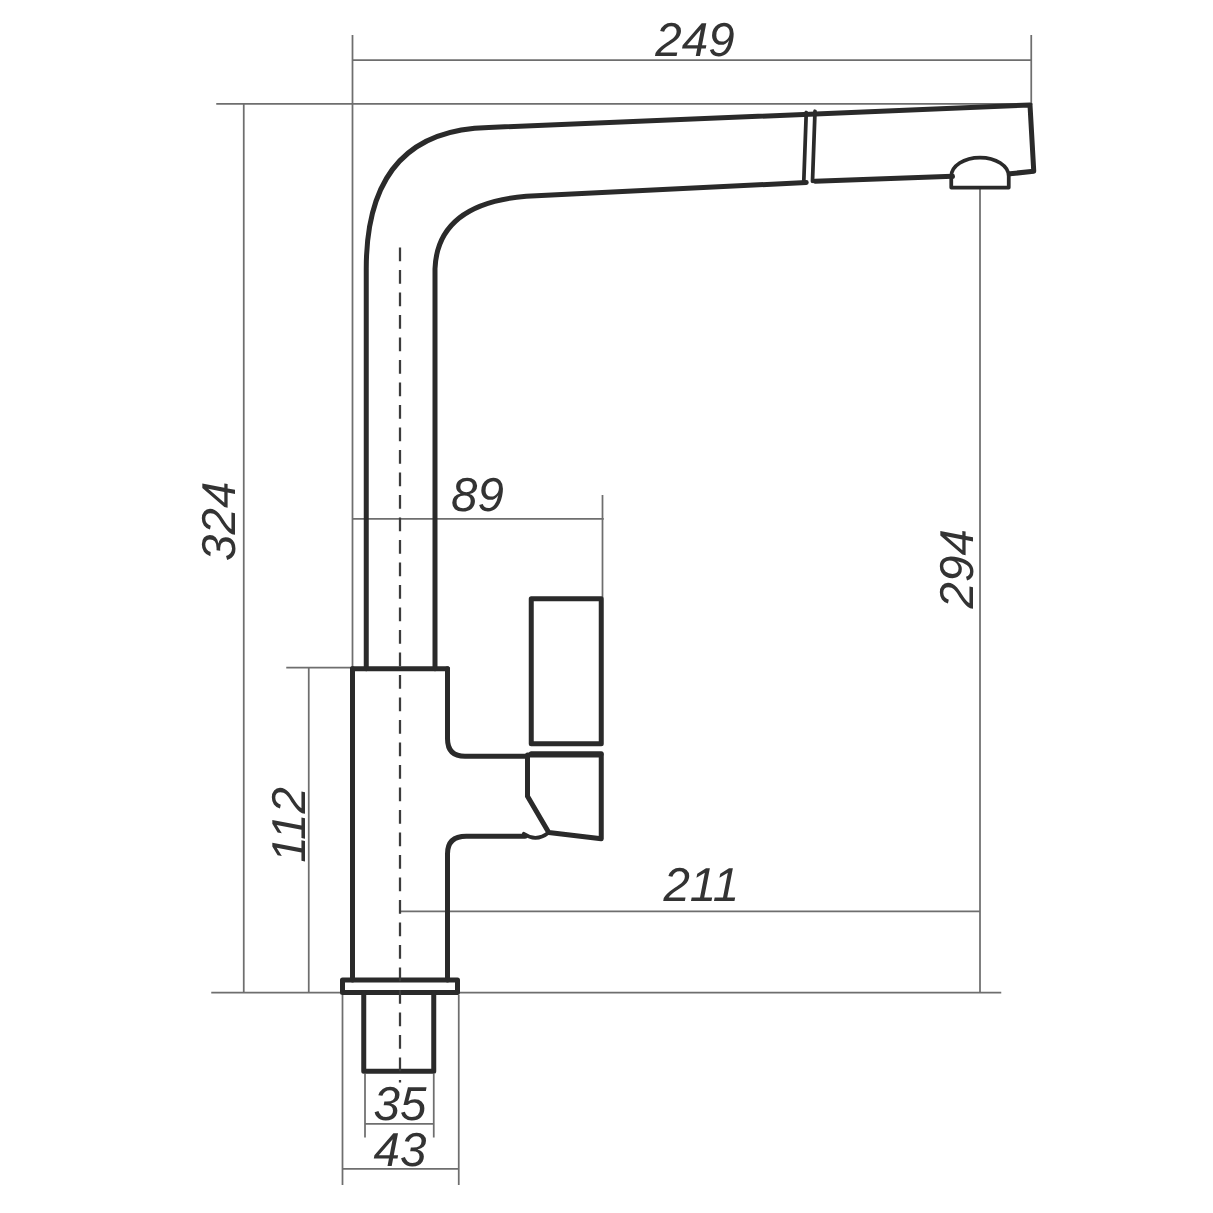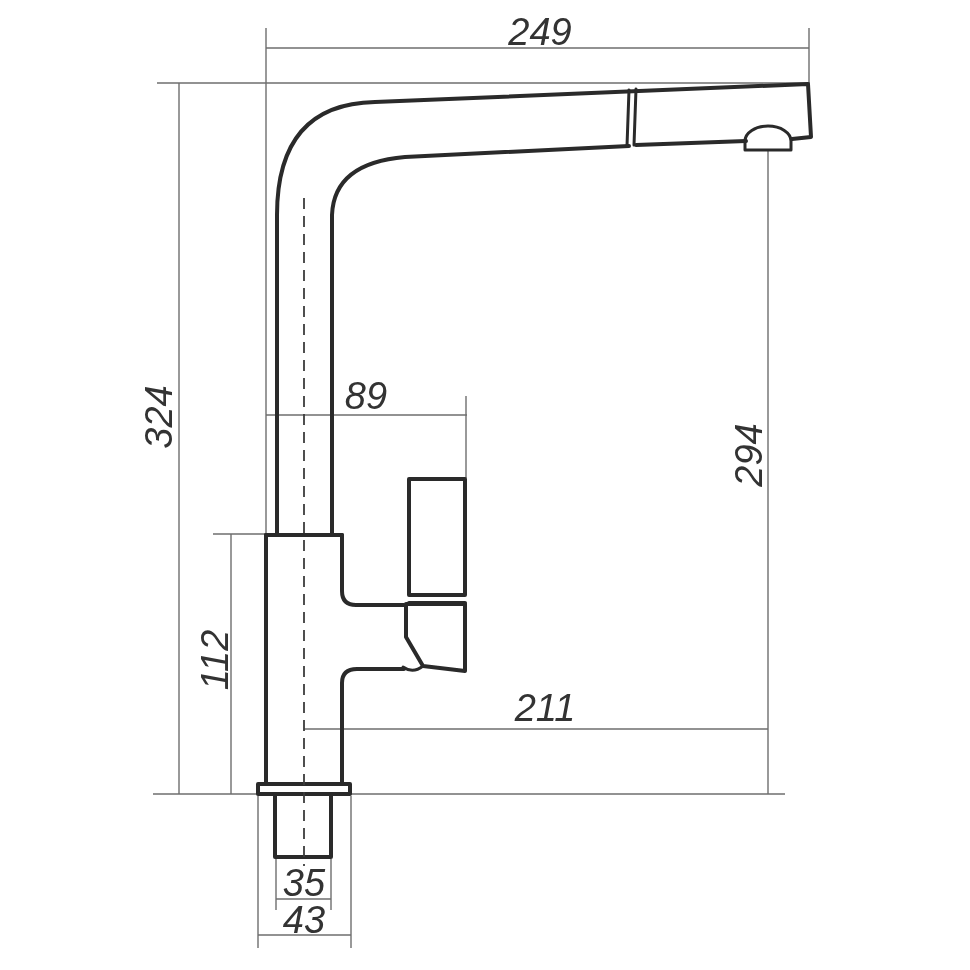--- a/index.html
+++ b/index.html
@@ -8,20 +8,21 @@
     --centerline:#3c3c3c;
     --text:#333333;
     --background:#ffffff;
   }
   html,body{margin:0;padding:0;background:var(--background);}
   .canvas{
     position:relative;
     width:874px;height:970px;
     background:var(--background);
     overflow:hidden;
+    margin-left:16px;
   }
   svg{display:block;}
   .thin path{
     stroke:var(--dimension-line);
     stroke-width:1.4;
     fill:none;
   }
   .object path{
     stroke:var(--outline);
     stroke-width:4;

